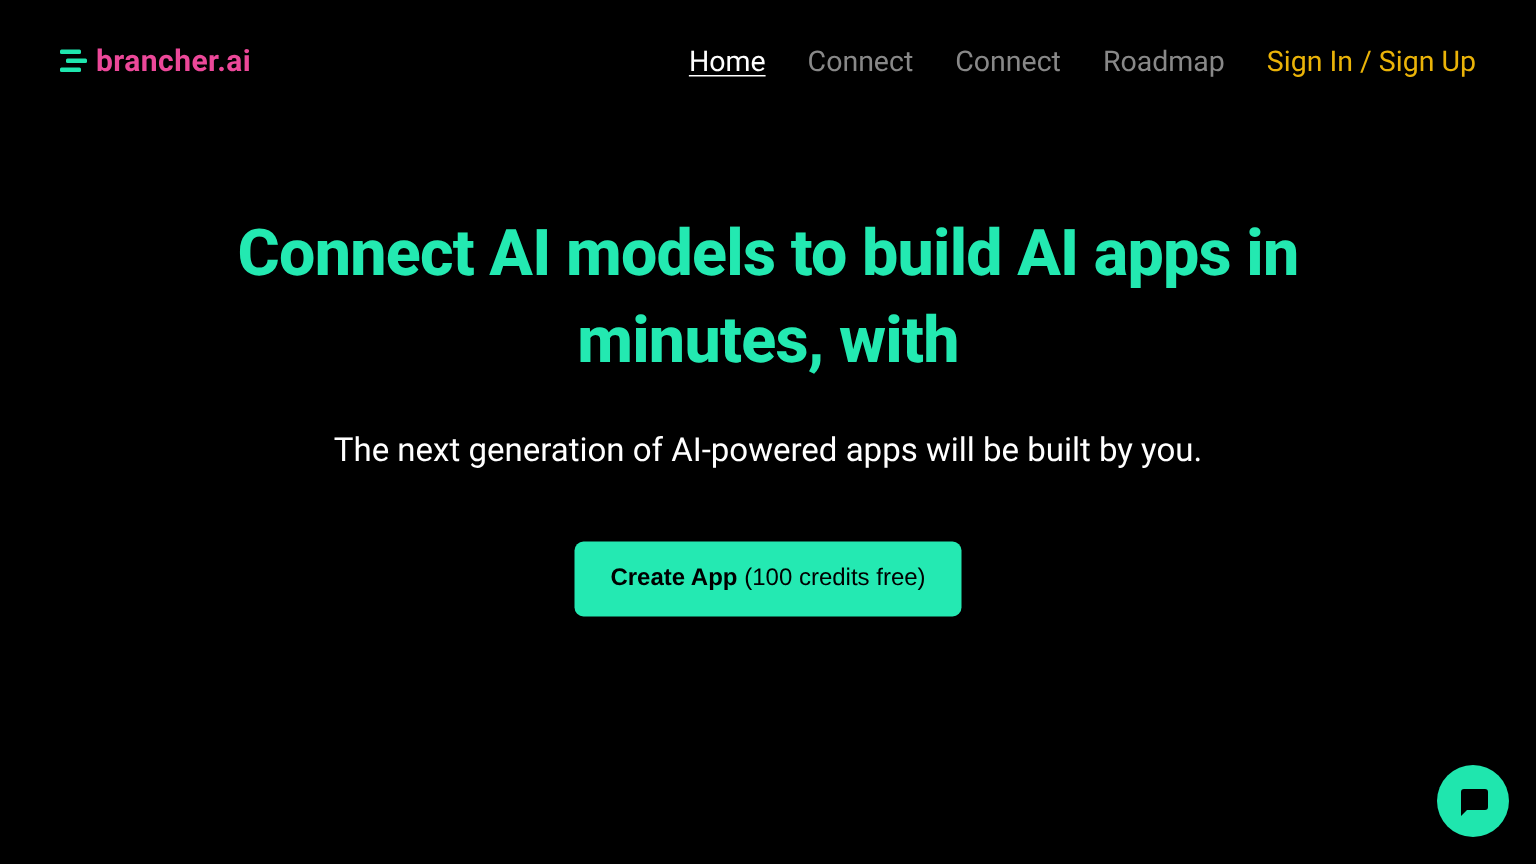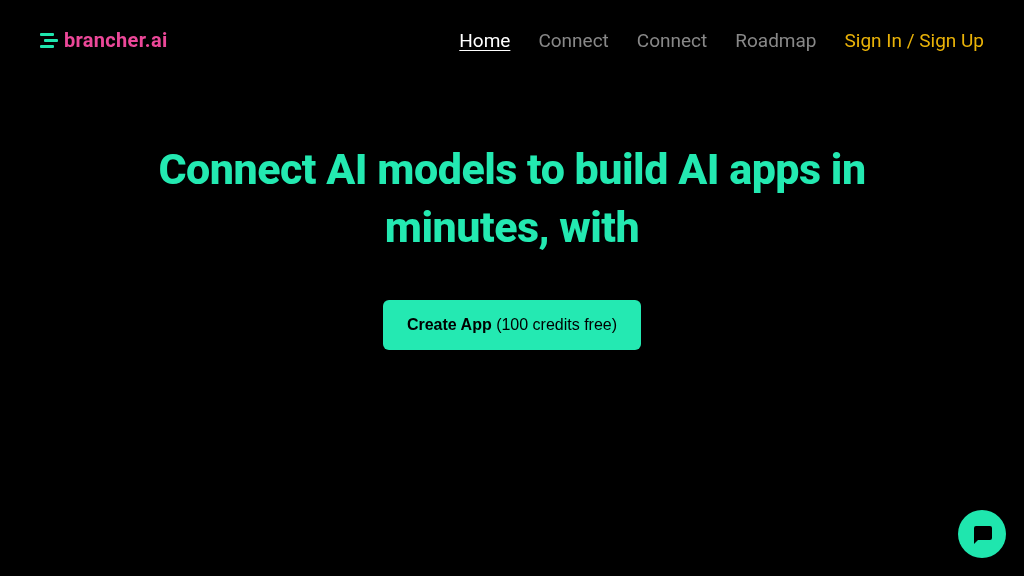--- a/index.html
+++ b/index.html
@@ -141,20 +141,21 @@
     <a class="nav-link">Connect</a>
     <a class="nav-link">Roadmap</a>
     <a class="nav-link signin">Sign In / Sign Up</a>
   </nav>
 </header>
 
 <section class="hero">
   <h1 class="hero-headline">
     <span>Connect AI models to build AI apps in minutes, with</span><br>
   </h1>
+  <p class="hero-sub">The next generation of AI-powered apps will be built by you.</p>
   <button class="cta-button">
     <span class="bold">Create App</span><span> (100 credits free)</span>
   </button>
 </section>
 
 <div class="chat-widget">
   <svg viewBox="0 0 24 24" fill="none">
     <path d="M4 4h16a2 2 0 0 1 2 2v10a2 2 0 0 1-2 2H8l-4 4V6a2 2 0 0 1 2-2z" fill="#000000"></path>
   </svg>
 </div>

